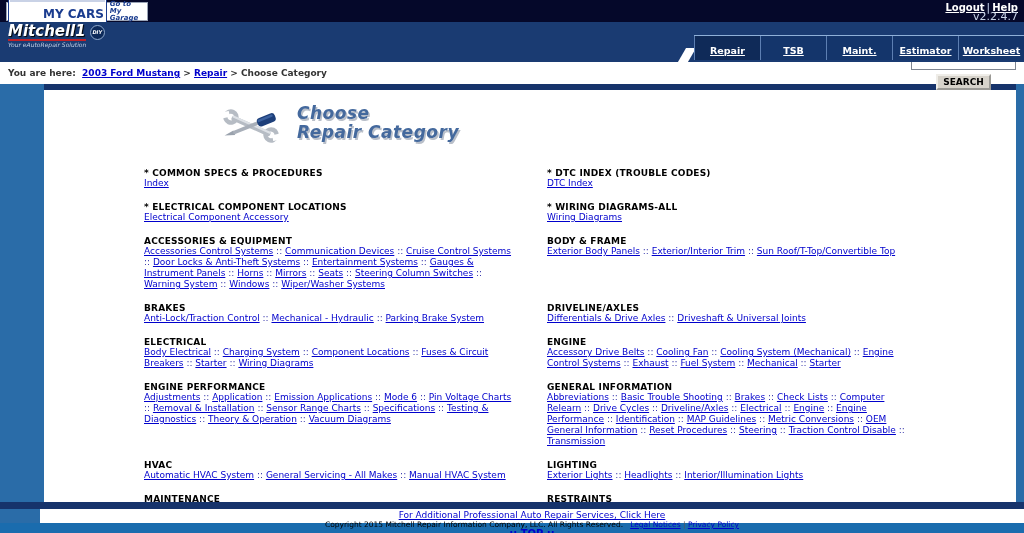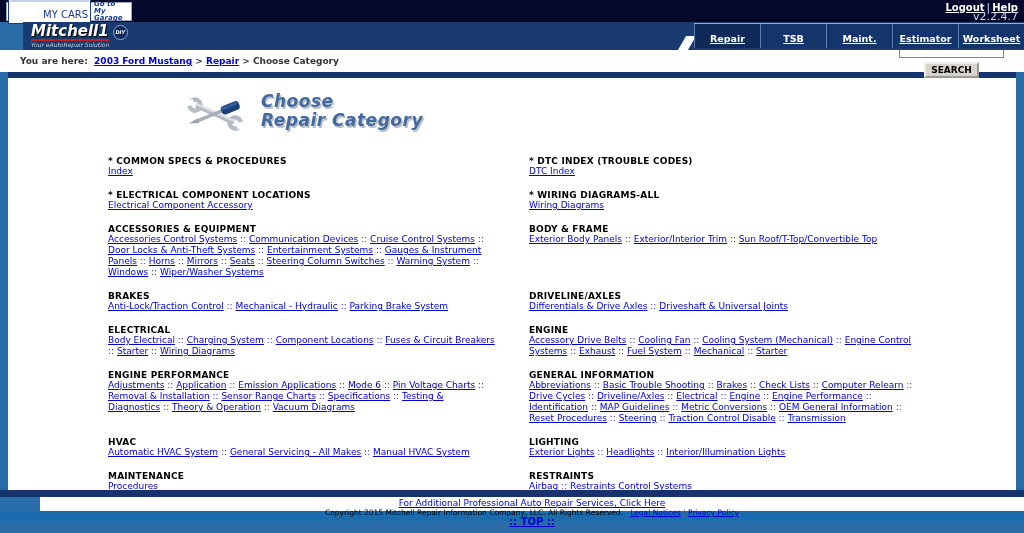--- a/index.html
+++ b/index.html
@@ -3,54 +3,54 @@
 <meta charset="utf-8">
 <style>
   * { margin:0; padding:0; box-sizing:border-box; }
   html,body { width:1024px; height:533px; overflow:hidden; }
   body { font-family:"DejaVu Sans","Liberation Sans",sans-serif; background:#2a6ca8; }
 
   
   .topbar { height:22px; background:#05082a; display:flex; justify-content:space-between; align-items:center; padding:0 6px; }
   .garage-box { display:flex; align-items:center; background:#fff; border:1px solid #9aa3b5; height:19px; padding:1px 3px 1px 1px; gap:3px; }
   .plate { border:1px solid #1a3c8f; background:#fff; padding:4px 2px 1px 2px; position:relative; }
-  .plate-txt { font-size:10px; font-weight:normal; color:#1a3c8f; letter-spacing:0; line-height:6px;padding-left:32px; }
+  .plate-txt { font-size:12px; font-weight:bold; color:#1a3c8f; letter-spacing:0; line-height:6px;padding-left:32px; }
   .plate::before { content:""; position:absolute; top:1px; left:1px; right:1px; height:2px; background:#c9d2e6; }
   .garage-label { font-size:7px; font-weight:bold; font-style:italic; color:#1a3c8f; width:34px; line-height:7px; }
   .top-right { text-align:right; color:#fff; }
   .top-links { font-size:10px; font-weight:bold; }
   .top-links a { color:#fff; }
   .top-divider { color:#aebad4; margin:0 2px; }
   .version { font-size:11px; color:#c9d4e8; line-height:8px; }
 
   
-  .header { height:28px; background:#1a3b72; position:relative;margin-left:23px; }
+  .header { height:40px; background:#1a3b72; position:relative; }
   .logo { position:absolute; left:8px; top:1px; }
   .logo-row { display:flex; align-items:center; gap:4px; }
   .logo-text { color:#fff; font-size:15px; font-weight:bold; font-style:italic; letter-spacing:0; text-shadow:1px 1px 1px #000; border-bottom:2px solid #c22027; line-height:16px; }
   .logo-badge { width:15px; height:15px; border-radius:50%; background:#0d2a5a; border:1px solid #8fa9cc; color:#fff; font-size:5px; font-weight:bold; font-style:italic; display:flex; align-items:center; justify-content:center; }
   .logo-tagline { font-size:6px; color:#c3cfe4; font-style:italic; line-height:7px; }
   .nav-tabs { position:absolute; right:0; bottom:2px; display:flex; border-top:1px solid #8fb0d8; }
   .tab { width:66px; text-align:center; padding:3px 0 2px 0; background:#14356b; border-left:1px solid #5d7fb2; cursor:pointer; }
   .tab.active { background:#0f2a58; }
   .tab-label { color:#fff; font-size:9.5px; font-weight:bold; text-decoration:underline; }
   .tab-slash { position:absolute; right:332px; bottom:0px; width:10px; height:14px; background:#fff; transform:skewX(-30deg); }
 
   
-  .utilrow { height:22px; background:#fff; display:flex; justify-content:space-between; align-items:center; padding:0 20px; }
+  .utilrow { height:22px; background:#fff; display:flex; justify-content:space-between; align-items:center; padding:0 8px; }
   .crumbs { font-size:9px; color:#333; font-weight:bold; }
   .crumb-link { color:#0000cc; font-weight:bold; }
   .crumb-current { color:#333; font-weight:bold; }
   .crumb-sep { color:#333; }
   .search-area { display:flex; align-items:center; gap:4px;flex-direction:column; }
   .search-input { width:105px; height:14px; border:1px solid #7f8691; font-size:9px; padding:0 2px; }
   .search-btn { font-family:"DejaVu Sans","Liberation Sans",sans-serif; font-size:9px; font-weight:bold; color:#000; background:#d7d3cb; border:2px outset #efede8; padding:1px 5px; cursor:pointer; }
 
   
-  .main-wrap { background:#2a6ca8; padding:0 8px; }
+  .main-wrap { background:#2a6ca8; padding:0 8px;margin-left:36px; }
   .panel { background:#fff; border-top:6px solid #16336b; height:418px; overflow:hidden; }
   .title-block { display:flex; align-items:flex-start; gap:14px; margin:14px 0 0 175px; }
   .title-text { font-size:17px; font-weight:bold; font-style:italic; color:#44699d; line-height:19px; text-shadow:1.5px 1.5px 0 #b9bfc9; letter-spacing:.5px; }
 
   .cat-container { margin-top:16px; padding:0 98px 0 100px; }
   .cat-row { display:grid; grid-template-columns:1fr 1fr; column-gap:32px; margin-bottom:13px; }
   .cat-heading { font-size:9px; font-weight:bold; color:#000; letter-spacing:.2px; }
   .cat-links { font-size:9px; line-height:11px; }
   .cat-link { color:#0000cc; text-decoration:underline; }
   .cat-sep { color:#3333aa; }

